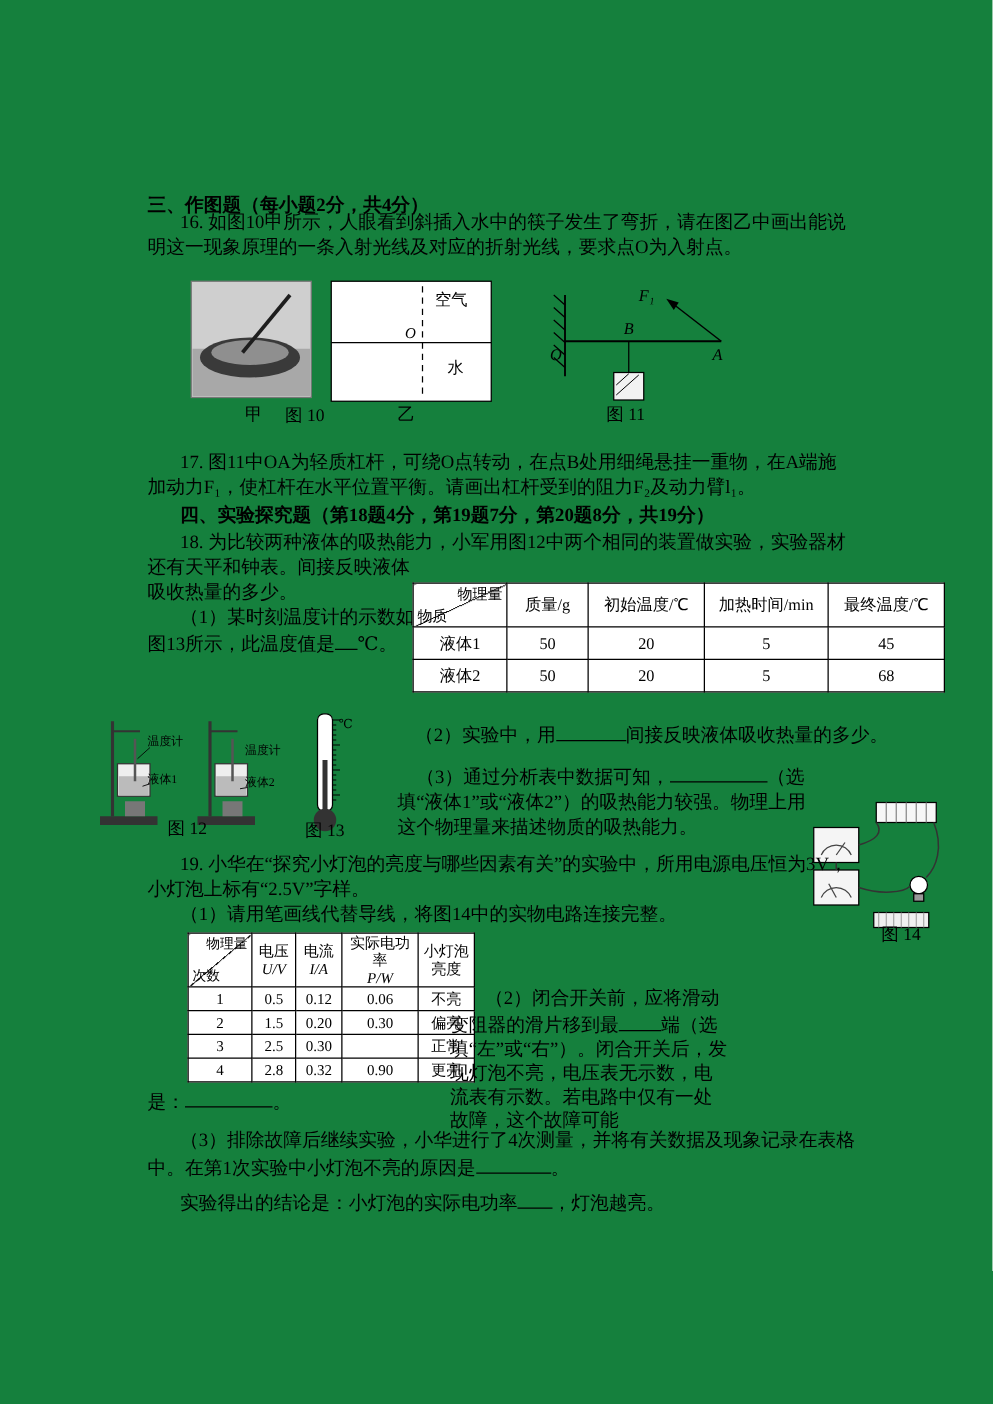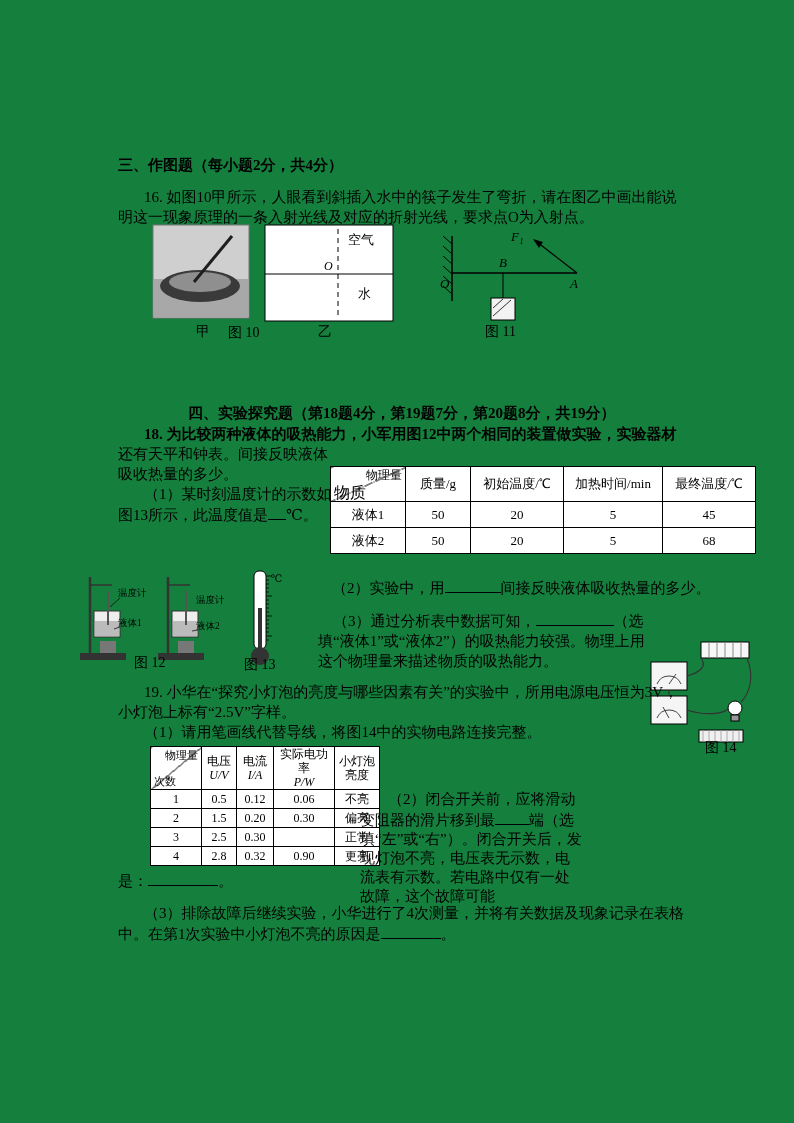--- a/index.html
+++ b/index.html
@@ -19,33 +19,33 @@
   .t18 td { font-size:13px; height:25px; }
   .t18 tr.head td { height:34px; }
   .t19 td { font-size:12px; height:18px; line-height:14px; }
   .t19 tr.head td { height:34px; }
   .sym { font-style:italic; }
 
   td.diag { position:relative; padding:0;
     background-image:linear-gradient(to bottom right, transparent 49.4%, #000 49.4%, #000 50.6%, transparent 50.6%);
   }
   td.diag .dt { position:absolute; top:1px; right:3px; font-size:12px; line-height:14px; }
-  td.diag .db { position:absolute; bottom:1px; left:3px; font-size:16px; line-height:14px; }
+  td.diag .db { position:absolute; bottom:1px; left:3px; font-size:12px; line-height:14px; }
   .t19 td.diag .dt, .t19 td.diag .db { font-size:11px; }
 
   svg text { font-family:"Liberation Serif","DejaVu Serif",serif; fill:#000; }
 </style>
 </head>
 <body>
 
 <div class="page">
 
   <div class="abs bold" style="left:118px;top:155px;">三、作图题（每小题2分，共4分）</div>
 
-  <div class="abs ind" style="left:118px;top:187px;width:566px;">16. 如图10甲所示，人眼看到斜插入水中的筷子发生了弯折，请在图乙中画出能说明这一现象原理的一条入射光线及对应的折射光线，要求点O为入射点。</div>
+  <div class="abs ind" style="left:118px;top:168px;width:566px;">16. 如图10甲所示，人眼看到斜插入水中的筷子发生了弯折，请在图乙中画出能说明这一现象原理的一条入射光线及对应的折射光线，要求点O为入射点。</div>
 
   <svg class="abs" style="left:152px;top:224px;" width="255" height="118">
     <g>
       <rect x="1" y="1" width="96" height="93" fill="#cfcfcf" stroke="#777"></rect>
       <rect x="2" y="55" width="94" height="38" fill="#a8a8a8"></rect>
       <ellipse cx="48" cy="62" rx="40" ry="16" fill="#3a3a3a"></ellipse>
       <ellipse cx="48" cy="58" rx="31" ry="10" fill="#8f8f8f"></ellipse>
       <line x1="80" y1="12" x2="42" y2="58" stroke="#1e1e1e" stroke-width="3"></line>
     </g>
     <g>
@@ -70,24 +70,25 @@
     <text x="86" y="15" font-size="13" font-style="italic">F₁</text>
     <text x="15" y="62" font-size="13" font-style="italic">O</text>
     <text x="74" y="41" font-size="13" font-style="italic">B</text>
     <text x="145" y="62" font-size="13" font-style="italic">A</text>
     <line x1="78" y1="47" x2="78" y2="72" stroke="#000"></line>
     <rect x="66" y="72" width="24" height="22" fill="#f2f2f2" stroke="#000"></rect>
     <path d="M68,90 l18,-16 M68,82 l10,-9" stroke="#000" stroke-width="0.8"></path>
     <text x="60" y="110" font-size="14">图 11</text>
   </svg>
 
-
-  <div class="abs bold" style="left:144px;top:403px;margin-left:44px;">四、实验探究题（第18题4分，第19题7分，第20题8分，共19分）</div>
-
-  <div class="abs ind" style="left:118px;top:424px;width:600px;font-weight:bold;">18. 为比较两种液体的吸热能力，小军用图12中两个相同的装置做实验，实验器材</div>
+  <div class="abs ind" style="left:118px;top:360px;width:566px;">17. 图11中OA为轻质杠杆，可绕O点转动，在点B处用细绳悬挂一重物，在A端施加动力F₁，使杠杆在水平位置平衡。请画出杠杆受到的阻力F₂及动力臂l₁。</div>
+
+  <div class="abs bold" style="left:144px;top:403px;">四、实验探究题（第18题4分，第19题7分，第20题8分，共19分）</div>
+
+  <div class="abs ind" style="left:118px;top:424px;width:600px;">18. 为比较两种液体的吸热能力，小军用图12中两个相同的装置做实验，实验器材</div>
 
   <div class="abs" style="left:118px;top:444px;width:214px;">还有天平和钟表。间接反映液体吸收热量的多少。</div>
   <div class="abs ind" style="left:118px;top:484px;width:214px;">（1）某时刻温度计的示数如图13所示，此温度值是<span class="blank" style="width: 18px;"></span>℃。</div>
 
   <table class="t t18 abs" style="left:330px;top:466px;">
     <tbody>
       <tr class="head">
         <td class="diag" style="width:70px;">
           <span class="dt">物理量</span>
           <span class="db">物质</span>
@@ -231,14 +232,15 @@
         </tr>
       </tbody>
   </table>
 
   <div class="abs" style="left:360px;top:746px;width:222px;line-height:19px;text-indent:28px;margin-top:44px;">（2）闭合开关前，应将滑动变阻器的滑片移到最<span class="blank" style="width: 34px;"></span>端（选填“左”或“右”）。闭合开关后，发现灯泡不亮，电压表无示数，电流表有示数。若电路中仅有一处故障，这个故障可能</div>
   <div class="abs" style="left:118px;top:870px;">是：<span class="blank" style="width: 70px;"></span>。</div>
 
   <div class="abs ind" style="left:118px;top:891px;width:572px;margin-top:12px;">（3）排除故障后继续实验，小华进行了4次测量，并将有关数据及现象记录在表格中。在第1次实验中小灯泡不亮的原因是<span class="blank" style="width: 60px;"></span>。</div>
 
 
+  <div class="abs" style="left:144px;top:951px;">实验得出的结论是：小灯泡的实际电功率<span class="blank" style="width: 28px;"></span>，灯泡越亮。</div>
 
 </div>
 
 </body></html>

